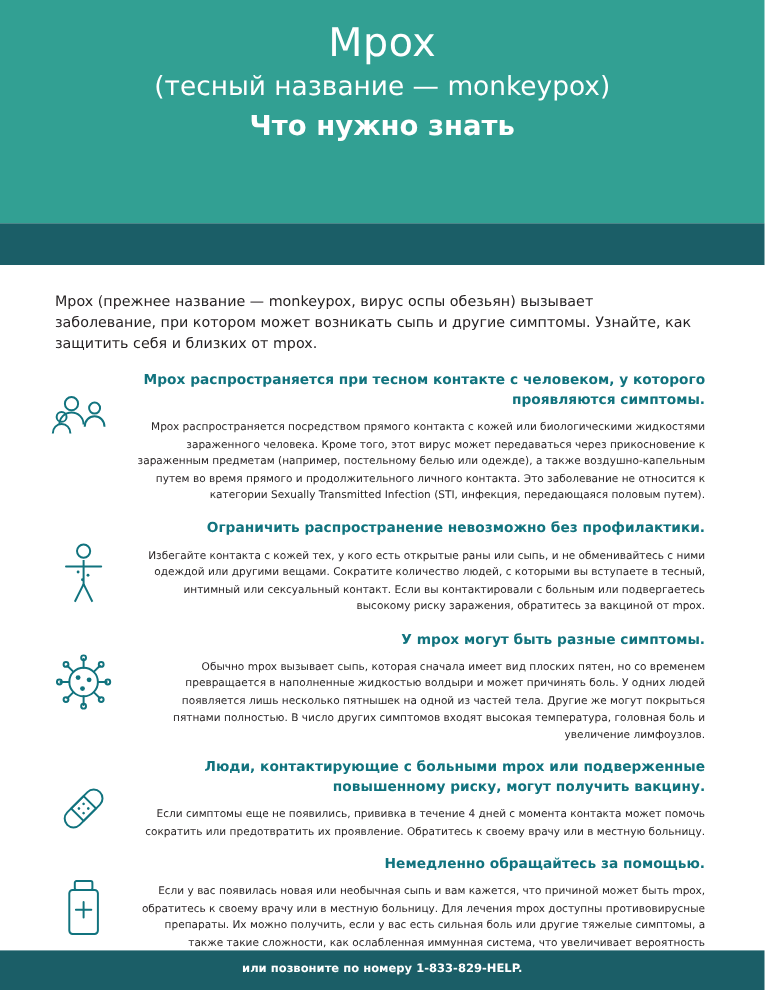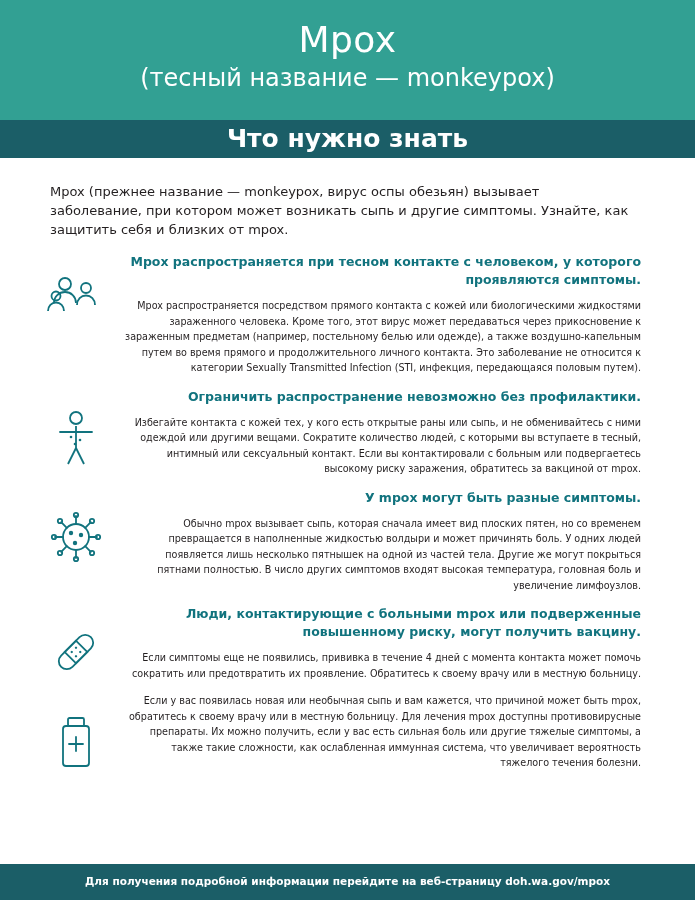--- a/index.html
+++ b/index.html
@@ -18,42 +18,42 @@
     position: relative;
     width: 695px;
     height: 900px;
     box-sizing: border-box;
     background: #ffffff;
   }
   
   .header {
     background: #2a9d8f;
     background: #32a093;
-    height: 120px;
+    height: 203px;
     box-sizing: border-box;
     padding-top: 18px;
     text-align: center;
     color: #ffffff;
   }
   .title-main {
     font-size: 36px;
     line-height: 44px;
     font-weight: 400;
     letter-spacing: 0.5px;
   }
   .title-sub {
     font-size: 24px;
     line-height: 32px;
     font-weight: 400;
   }
   .title-tag {
     font-size: 25px;
     line-height: 34px;
     font-weight: 700;
-    margin-top: 28px;
+    margin-top: 4px;
   }
   .band {
     background: #1b5e67;
     height: 38px;
   }
   .band-white {
     background: #ffffff;
     height: 14px;
   }
   
@@ -237,24 +237,25 @@
           <span>
             <svg width="42" height="54" viewBox="0 0 42 54" fill="none" stroke="#11737e" stroke-width="1.8">
               <rect x="13" y="3" width="16" height="8" rx="1.5"></rect>
               <rect x="8" y="11" width="26" height="40" rx="3"></rect>
               <path d="M21 22v14" stroke-linecap="round"></path>
               <path d="M14 29h14" stroke-linecap="round"></path>
             </svg>
           </span>
         </div>
         <div class="text-col">
+          <div class="sec-head">Немедленно обращайтесь за помощью.</div>
           <div class="sec-body">Если у вас появилась новая или необычная сыпь и вам кажется, что причиной может быть mpox, обратитесь к своему врачу или в местную больницу. Для лечения mpox доступны противовирусные препараты. Их можно получить, если у вас есть сильная боль или другие тяжелые симптомы, а также такие сложности, как ослабленная иммунная система, что увеличивает вероятность тяжелого течения болезни.</div>
         </div>
       </div>
 
     </div>
   </div>
 
   <div class="footer">
-    <div>Для получения подробной информации перейдите на веб-страницу doh.wa.gov/mpox</div>
+    <div>или позвоните по номеру 1-833-829-HELP.</div>
   </div>
 
 </div>
 
 </body></html>

